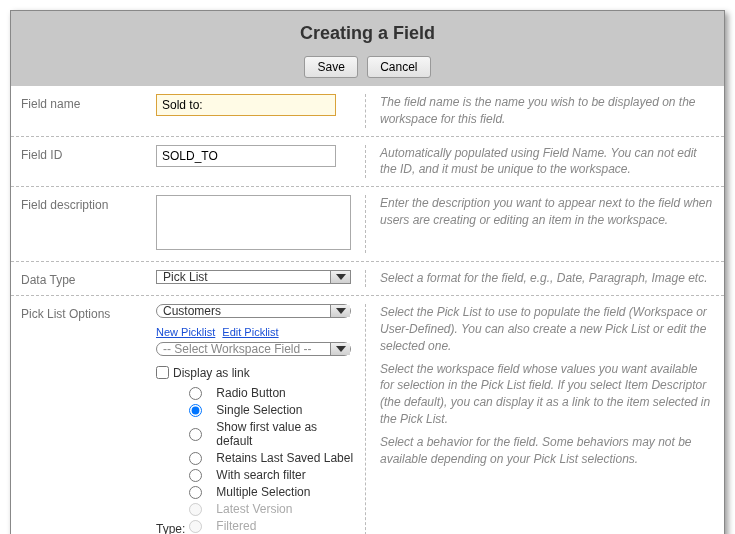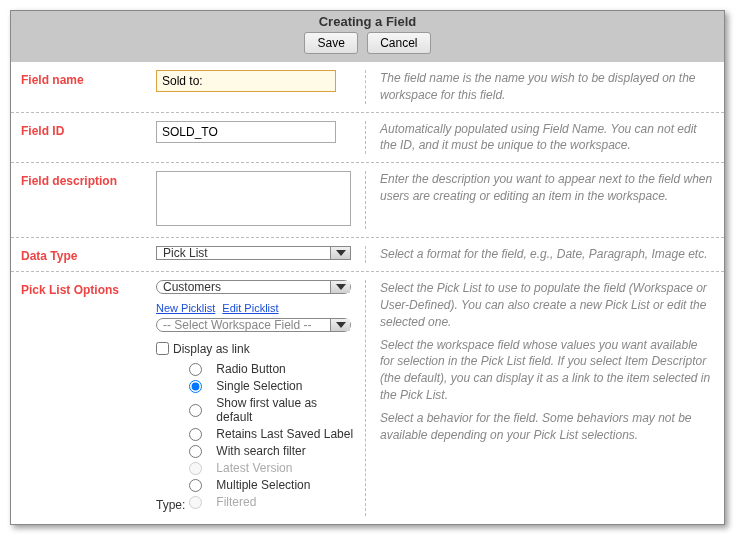--- a/index.html
+++ b/index.html
@@ -12,24 +12,24 @@
     color: #333;
   }
   .dialog {
     width: 715px;
     border: 1px solid #888;
     box-shadow: 3px 3px 6px rgba(0,0,0,0.4);
     background: #fff;
   }
   .dialog-header {
     background: #c8c8c8;
-    padding: 3px;
+    padding: 12px;
     text-align: center;
     font-weight: bold;
-    font-size: 13px;
+    font-size: 18px;
     color: #333;
   }
   .dialog-toolbar {
     background: #c8c8c8;
     padding: 0 0 8px 0;
     text-align: center;
   }
   .dialog-toolbar button {
     background: linear-gradient(#f6f6f6, #e2e2e2);
     border: 1px solid #999;
@@ -45,23 +45,23 @@
   }
   .row {
     display: flex;
     border-bottom: 1px dashed #bbb;
     padding: 8px 10px;
   }
   .row:last-child { border-bottom: none; }
   .col-label {
     width: 135px;
     flex-shrink: 0;
-    font-weight: bold;
+    font-weight: normal;
     padding-top: 3px;
-    color: #ef4444;
+    color: #737373;
   }
   .col-input {
     width: 210px;
     flex-shrink: 0;
     border-right: 1px dashed #bbb;
     padding-right: 10px;
   }
   .col-help {
     flex: 1;
     padding-left: 14px;
@@ -246,26 +246,26 @@
               </div>
             <div class="radio-row">
                 <input type="radio" name="pltype" style="">
                 <span>Retains Last Saved Label</span>
               </div>
             <div class="radio-row">
                 <input type="radio" name="pltype" style="">
                 <span>With search filter</span>
               </div>
             <div class="radio-row">
+                <input type="radio" name="pltype" style="">
+                <span>Multiple Selection</span>
+              </div>
+            <div class="radio-row">
                 <input type="radio" name="pltype" disabled="" style="">
                 <span>Latest Version</span>
-              </div>
-            <div class="radio-row">
-                <input type="radio" name="pltype" style="">
-                <span>Multiple Selection</span>
               </div>
             <div class="radio-row">
                 <input type="radio" name="pltype" disabled="" style="">
                 <span>Filtered</span>
               </div>
           </div>
         </div>
       </div>
       <div class="col-help">
         <p>Select the Pick List to use to populate the field (Workspace or User-Defined). You can also create a new Pick List or edit the selected one.</p>

